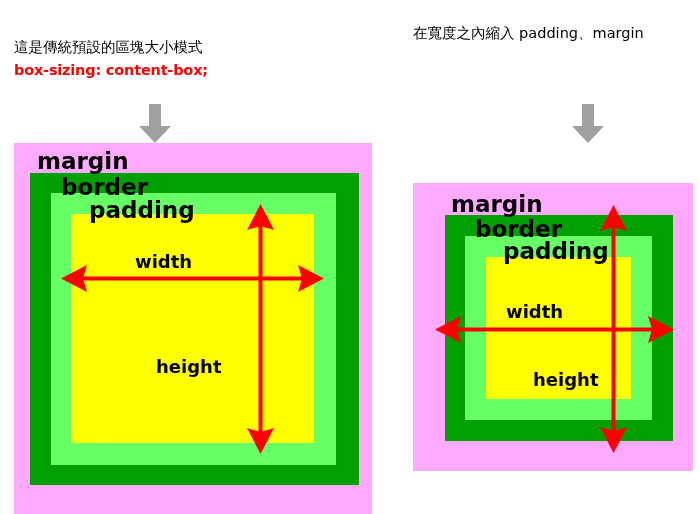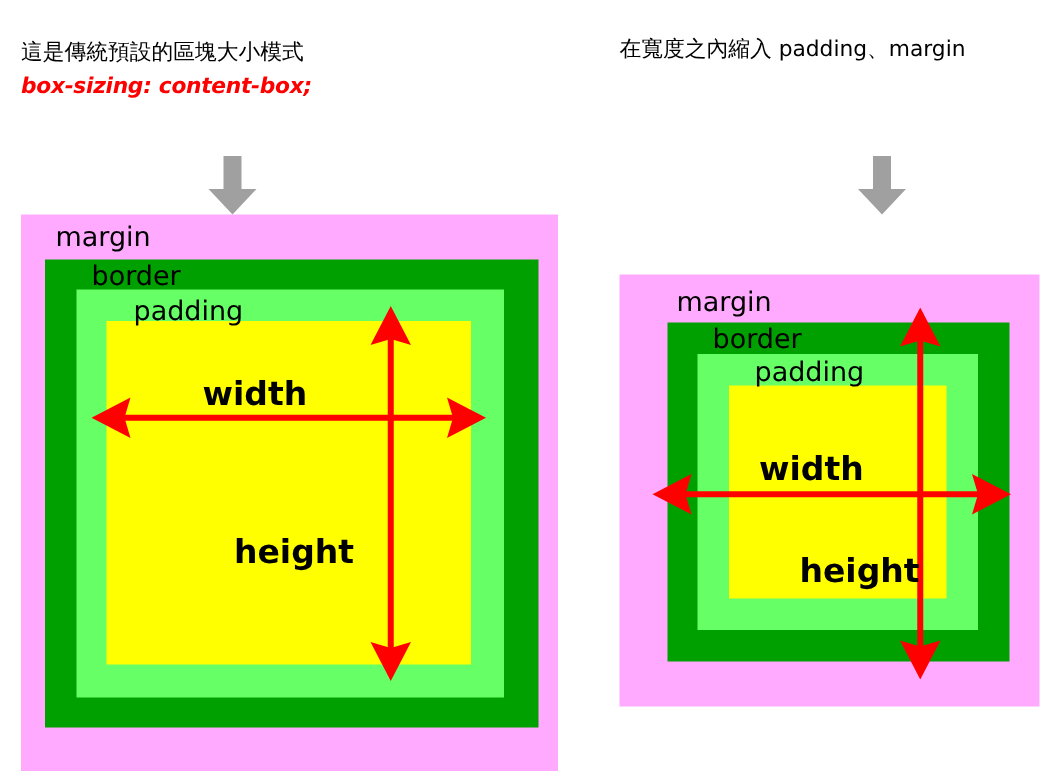--- a/index.html
+++ b/index.html
@@ -23,23 +23,22 @@
     color: #000000;
     white-space: nowrap;
   }
   .caption .line-plain {
     font-weight: normal;
   }
   .caption .line-code {
     font-weight: bold;
     color: #ff0000;
     letter-spacing: -0.2px;
-    font-style: italic;
   }
-  #caption-left  { left: 14px; top: 24px; }
+  #caption-left  { left: 14px; top: 36px; }
   #caption-right { left: 413px; top: 22px; }
 
   
   .gray-arrow {
     position: absolute;
     width: 34px;
     height: 40px;
   }
   #gray-arrow-left  { left: 138px; top: 104px; }
   #gray-arrow-right { left: 571px; top: 104px; }
@@ -51,34 +50,34 @@
     position: absolute;
     box-sizing: border-box;
   }
   .layer-margin  { background: #ffaaff; }
   .layer-border  { background: #00a000; }
   .layer-padding { background: #66ff66; }
   .layer-content { background: #ffff00; }
 
   .layer-label {
     position: absolute;
-    font-size: 18px;
-    font-weight: normal;
+    font-size: 23px;
+    font-weight: bold;
     color: #000000;
     white-space: nowrap;
     line-height: 1;
   }
 
   
   .red-arrow { position: absolute; }
 
   
   .dim-label {
     position: absolute;
-    font-size: 22px;
+    font-size: 18px;
     font-weight: bold;
     color: #000000;
     white-space: nowrap;
     line-height: 1;
     text-align: right;
   }
 
   
   #diagram-left { left: 14px; top: 143px; width: 358px; height: 371px; }
   #diagram-left .layer-margin  { left: 0px;   top: 0px;   width: 358px; height: 371px; }

